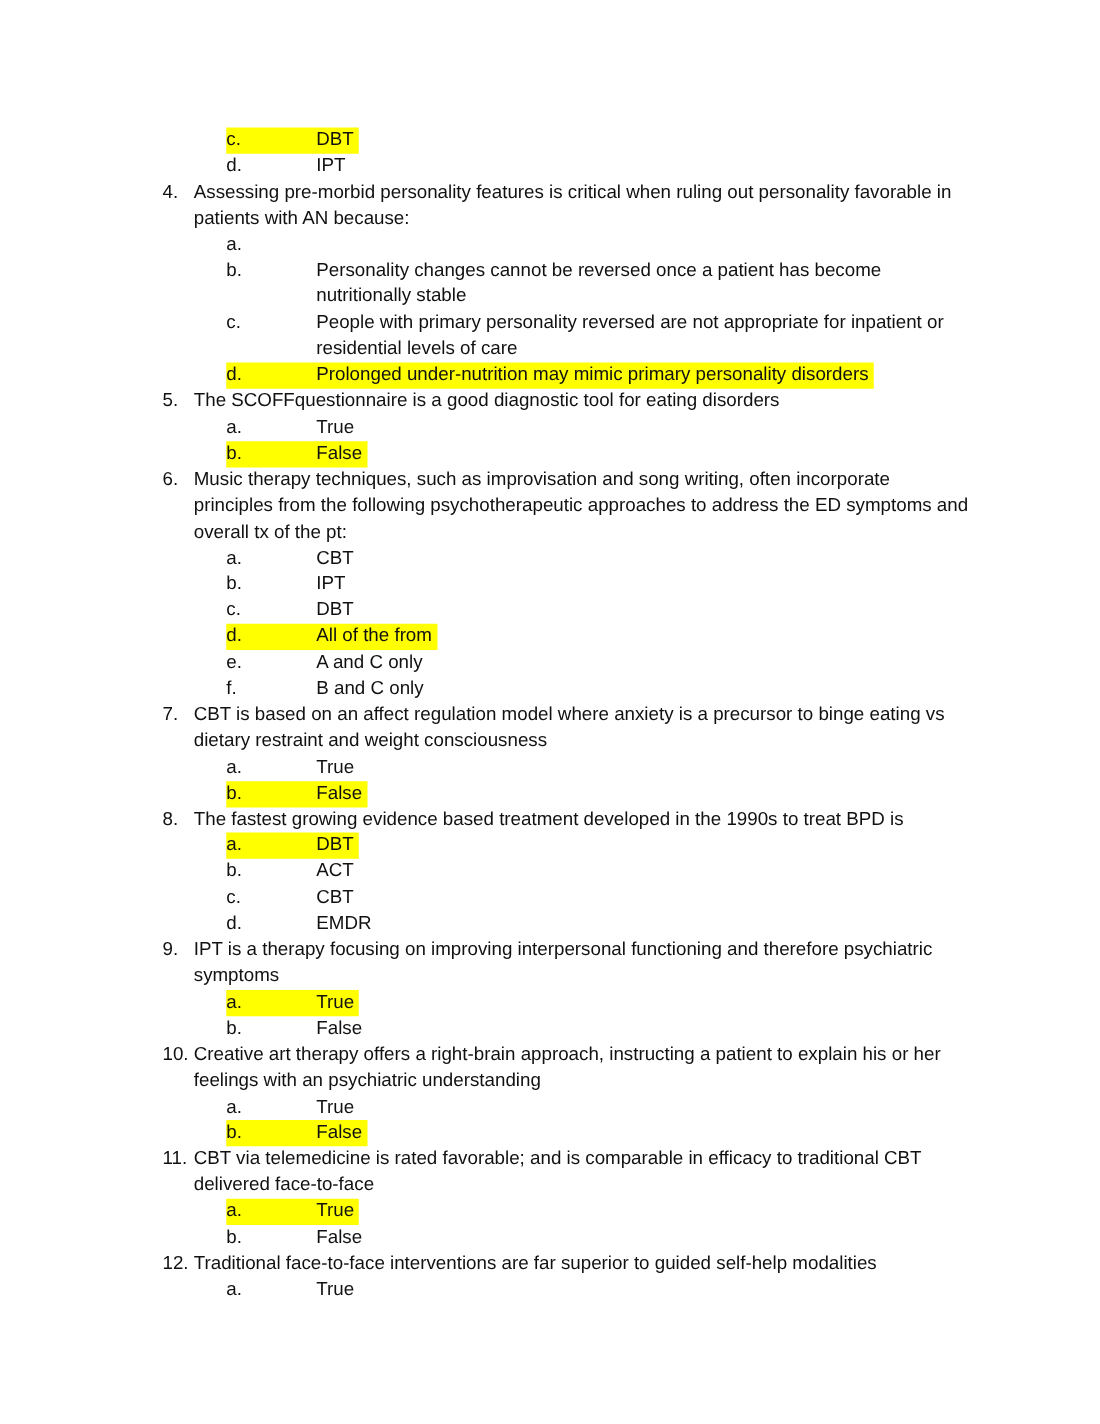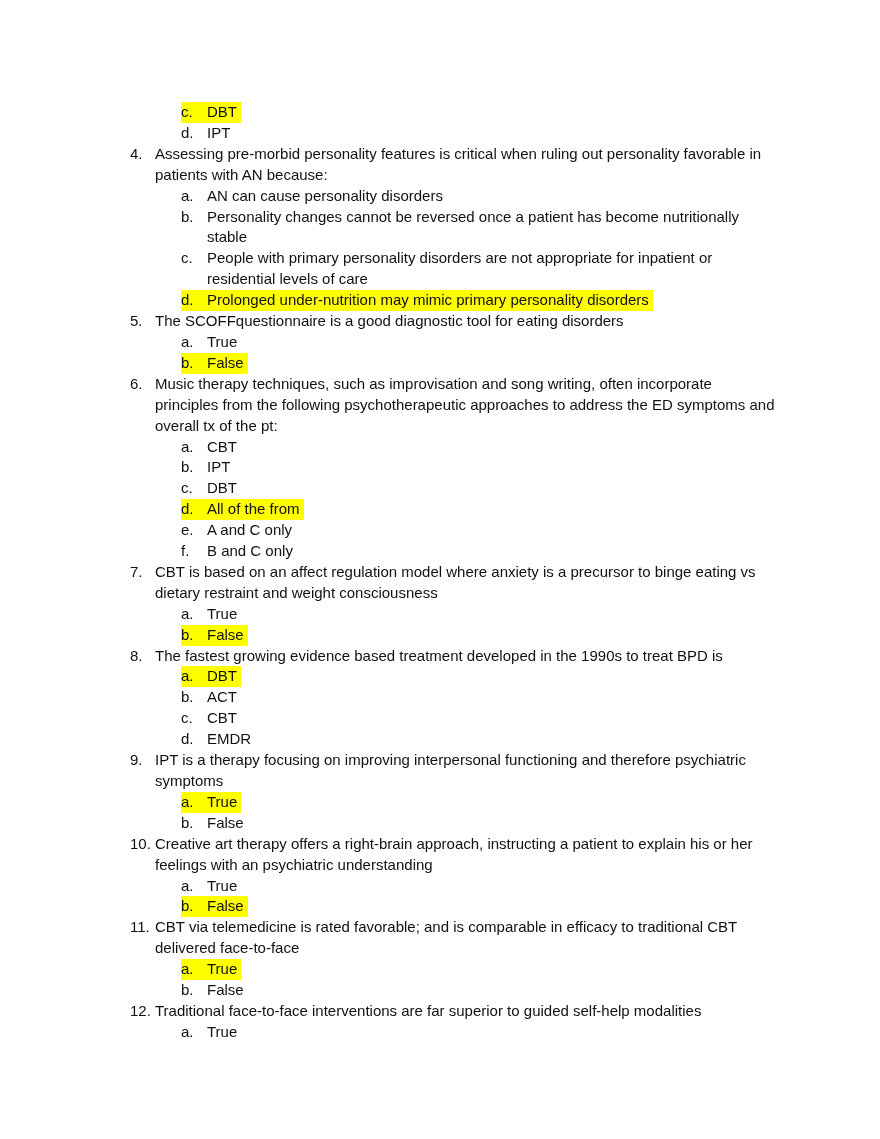--- a/index.html
+++ b/index.html
@@ -45,20 +45,21 @@
   .opt-inner.hl {
     background: var(--hl, #ffff00);
   }
   .opt-letter {
     flex: 0 0 26px;
     width: 26px;
   }
   .opt-text {
     flex: 1 1 auto;
     min-width: 0;
+    margin-left: 46px;
   }
   
   .orphan-block {
     margin-left: 25px;
   }
 </style>
 </head>
 <body>
 
 <div class="page">
@@ -77,33 +78,32 @@
       </div>
     </div>
   <div id="question-list">
       <div class="q-row">
         <span class="q-num">4.</span>
         <div class="q-body">
           <div>Assessing pre-morbid personality features is critical when ruling out personality favorable in patients with AN because:</div>
           <div class="opt-row">
             <span class="opt-inner">
               <span class="opt-letter">a.</span>
-              <span class="opt-text">AN can cause personality disorders</span>
             </span>
           </div>
           <div class="opt-row">
             <span class="opt-inner">
               <span class="opt-letter">b.</span>
               <span class="opt-text">Personality changes cannot be reversed once a patient has become nutritionally stable</span>
             </span>
           </div>
           <div class="opt-row">
             <span class="opt-inner">
               <span class="opt-letter">c.</span>
-              <span class="opt-text">People with primary personality disorders are not appropriate for inpatient or residential levels of care</span>
+              <span class="opt-text">People with primary personality reversed are not appropriate for inpatient or residential levels of care</span>
             </span>
           </div>
           <div class="opt-row">
             <span class="opt-inner hl">
               <span class="opt-letter">d.</span>
               <span class="opt-text">Prolonged under-nutrition may mimic primary personality disorders</span>
             </span>
           </div>
         </div>
       </div>

